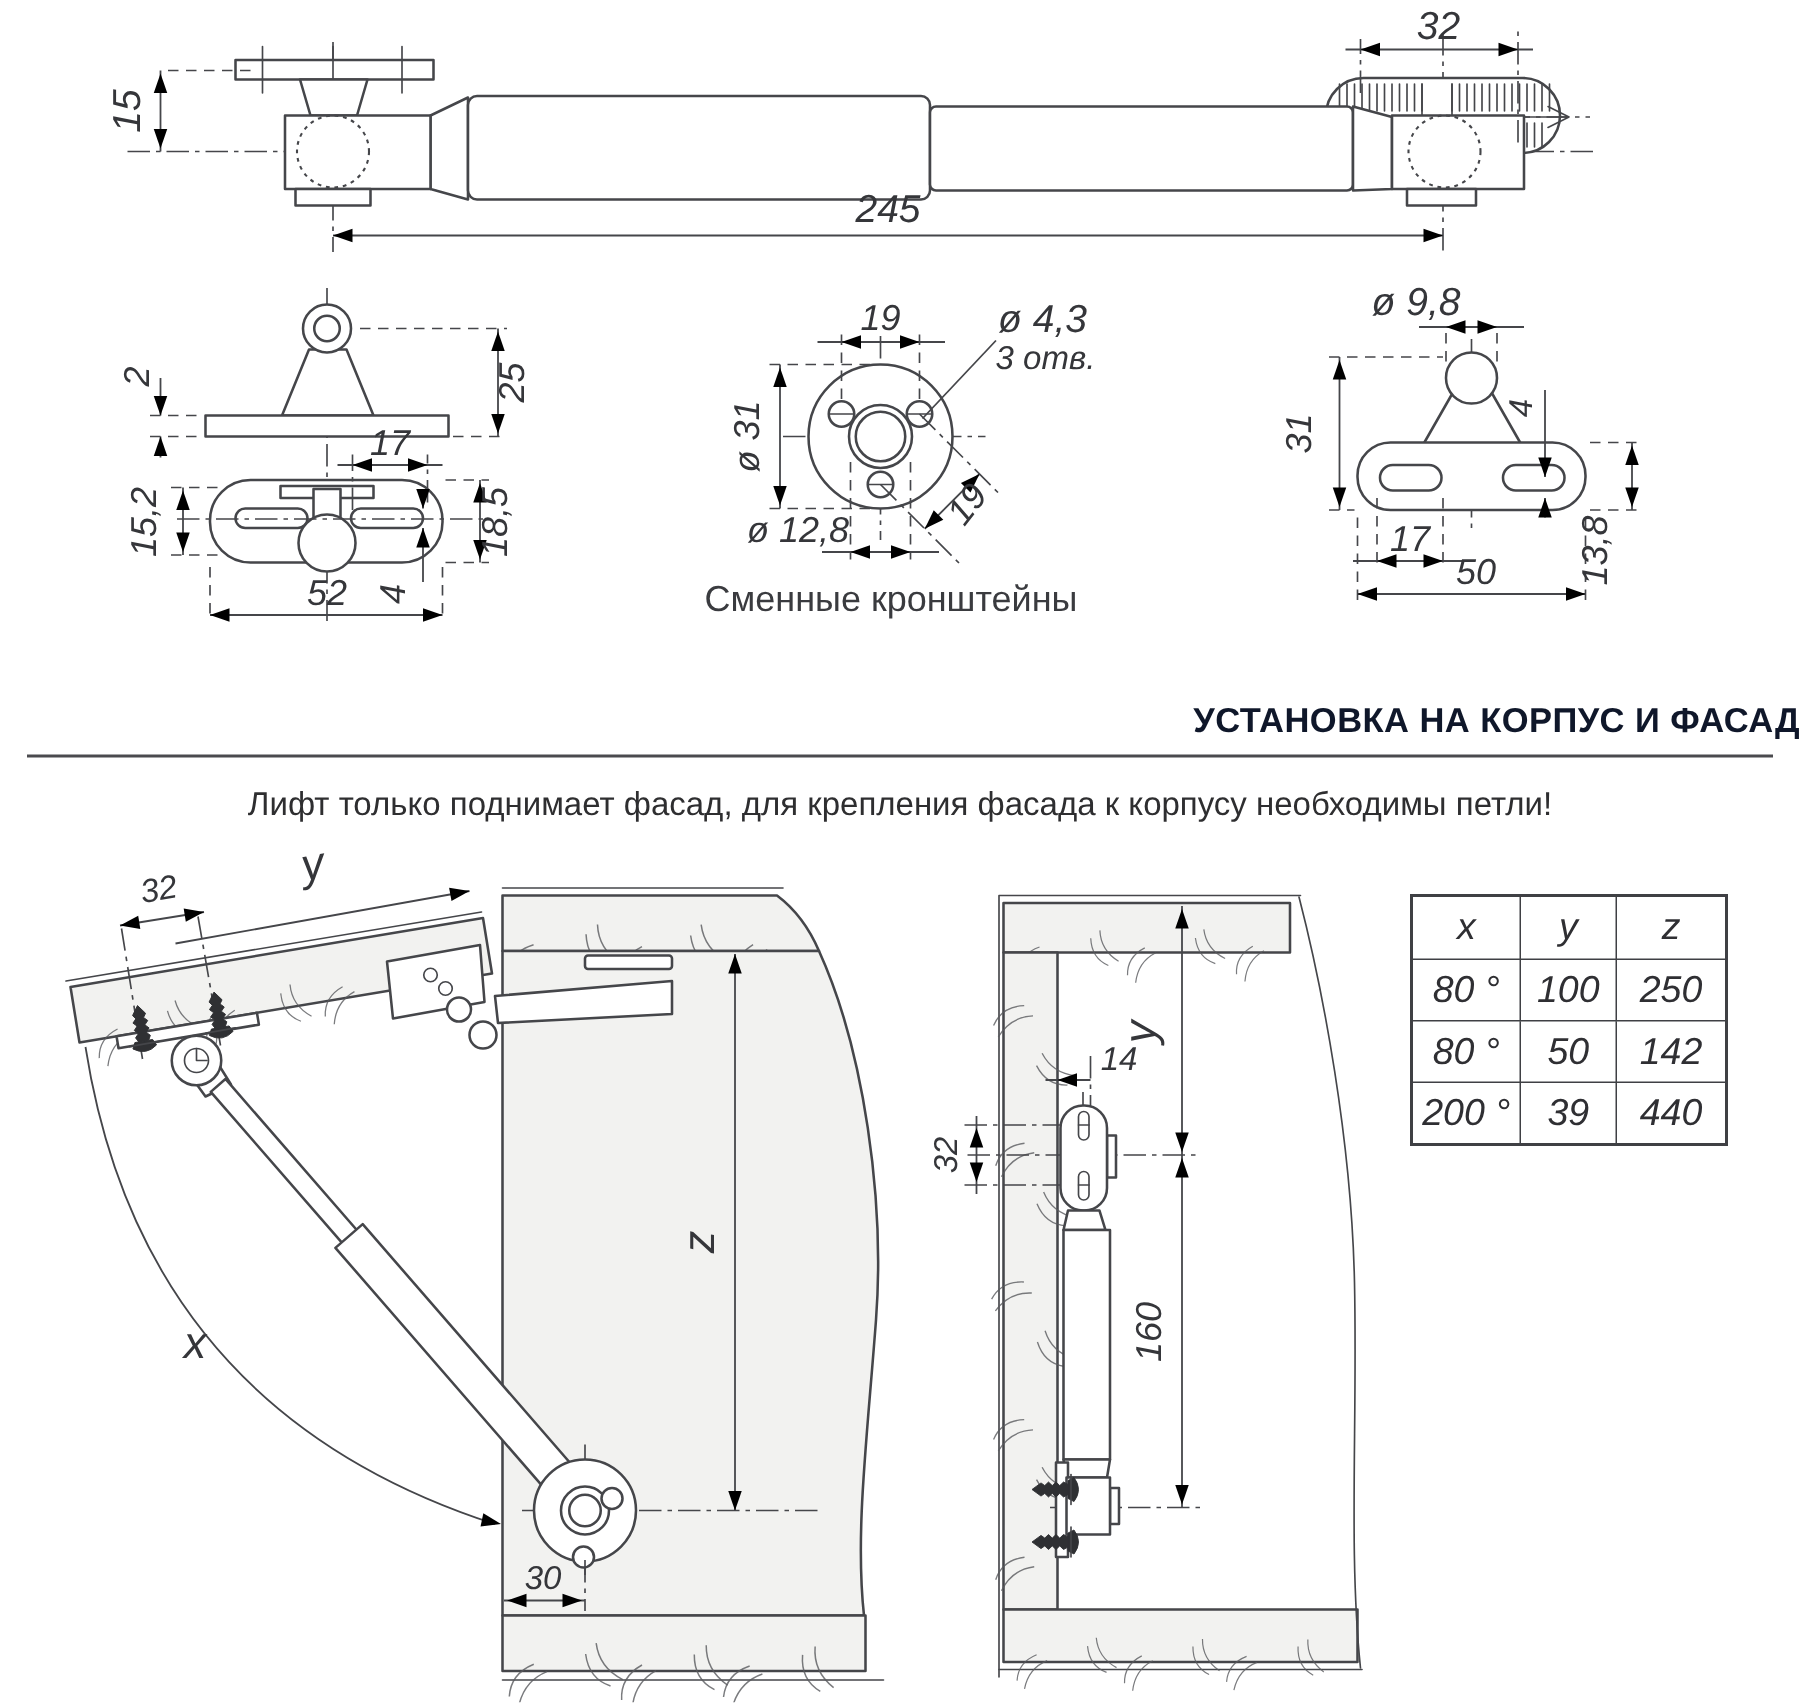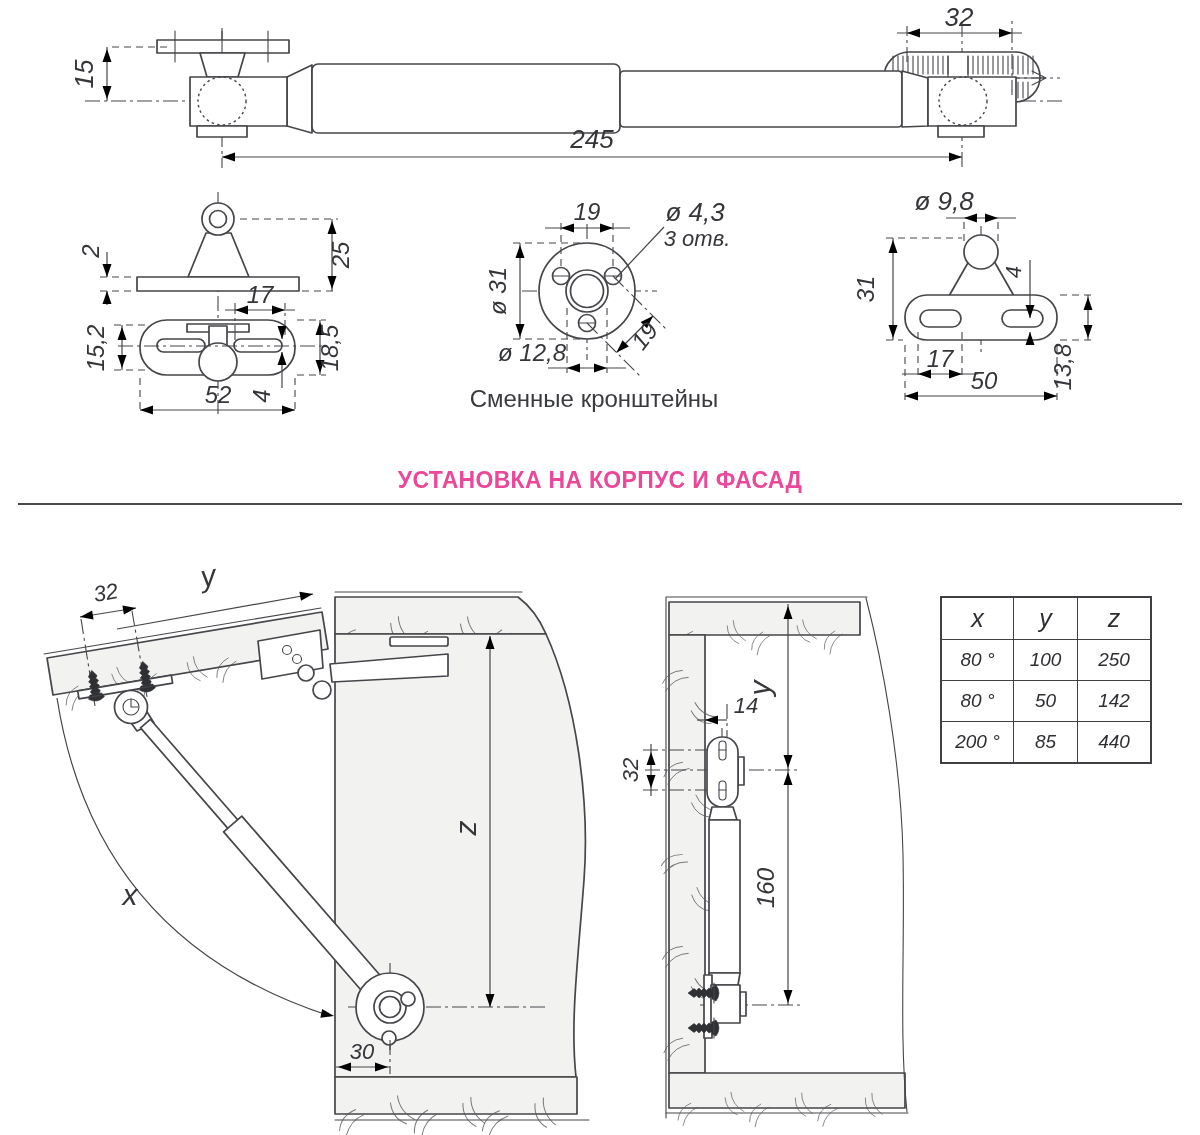--- a/index.html
+++ b/index.html
@@ -17,31 +17,31 @@
   svg .gl {stroke:#595a5e;stroke-width:1;fill:none;opacity:.8}
   svg .scr{fill:#2f3033;stroke:#2f3033;stroke-width:.6}
   svg text{font-family:"Liberation Sans",sans-serif;fill:#35363a}
   svg .t22{font-size:22px;font-style:italic}
   svg .t24{font-size:24px;font-style:italic}
   svg .t26{font-size:26px;font-style:italic}
   svg .t30{font-size:30px;font-style:italic}
   svg .cap{font-size:24px;font-style:normal;fill:#3a3b3f}
   svg .mid{text-anchor:middle}
   
-  .title{position:absolute;top:467px;left:0;width:100%;text-align:center;
-         font-weight:bold;font-size:23px;color:#ec4899;letter-spacing:.3px}
+  .title{position:absolute;top:467px;left:0;width:100%;text-align:right;
+         font-weight:bold;font-size:23px;color:#0f172a;letter-spacing:.3px}
   .rule{position:absolute;top:503px;left:18px;right:18px;border-top:2px solid #4a4a4e}
   .note{position:absolute;top:523px;left:0;width:100%;text-align:center;
         font-size:22px;color:#2e2e30}
   
   .xyz{position:absolute;left:940px;top:596px;display:grid;
        grid-template-columns:72px 64px 72px;border:2px solid #3f4044;background:#fff}
   .xyz .c{border-right:1.6px solid #3f4044;border-bottom:1.6px solid #3f4044;
           display:flex;align-items:center;justify-content:center;
-          font-style:italic;font-size:19px;color:#2f2f33;height:40px}
+          font-style:italic;font-size:25px;color:#2f2f33;height:40px}
   .xyz .h{font-size:25px;height:41px}
   .xyz .c:nth-child(3n){border-right:none}
   .xyz .c:nth-child(n+10){border-bottom:none}
 </style>
 </head>
 <body>
 
 <div id="page">
 
 <svg width="1200" height="1135" viewBox="0 0 1200 1135" xmlns="http://www.w3.org/2000/svg">
@@ -398,30 +398,31 @@
     <rect class="sf" x="740" y="992" width="6" height="24"></rect>
     <rect class="sf" x="711" y="985" width="29" height="38"></rect>
     <use href="#screw" transform="translate(713,993) rotate(-90)"></use>
     <use href="#screw" transform="translate(713,1028) rotate(-90)"></use>
   </g>
 </svg>
 
 
 <div class="title">УСТАНОВКА НА КОРПУС И ФАСАД</div>
 <div class="rule"></div>
+<div class="note">Лифт только поднимает фасад, для крепления фасада к корпусу необходимы петли!</div>
 
 
 <div class="xyz">
   <div class="c h">x</div>
   <div class="c h">y</div>
   <div class="c h">z</div>
   <div class="c">80 °</div>
   <div class="c">100</div>
   <div class="c">250</div>
   <div class="c">80 °</div>
   <div class="c">50</div>
   <div class="c">142</div>
   <div class="c">200 °</div>
-  <div class="c">85</div>
+  <div class="c">39</div>
   <div class="c">440</div>
 </div>
 
 </div>
 
 </body></html>

